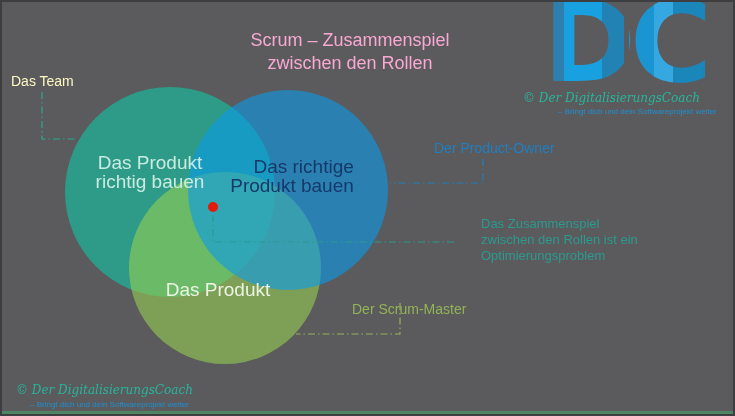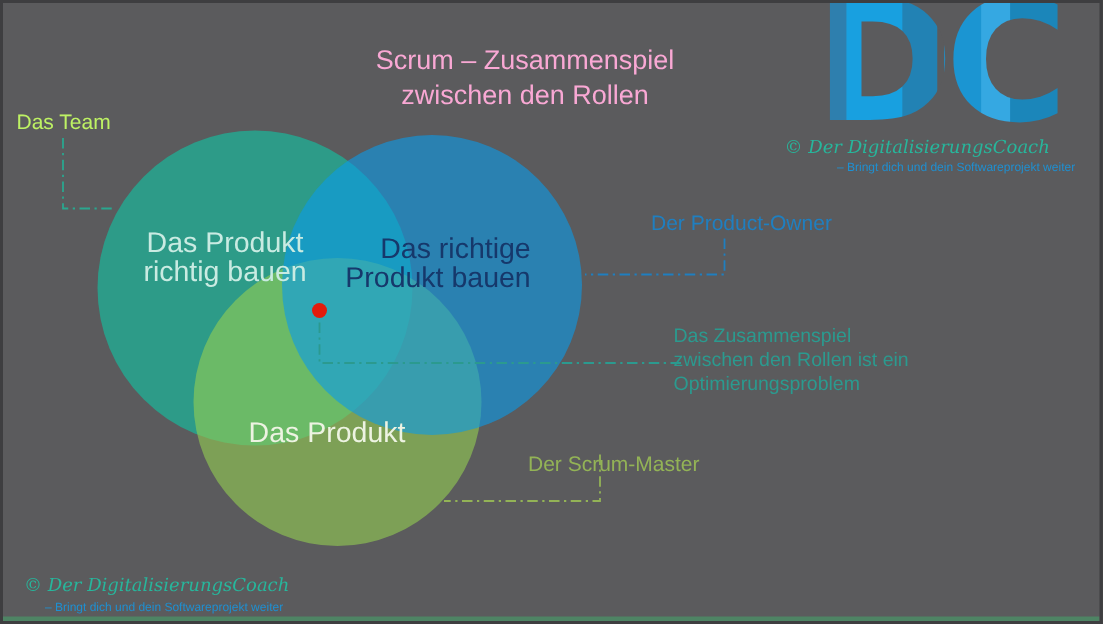--- a/index.html
+++ b/index.html
@@ -11,24 +11,24 @@
   .venn-svg{position:absolute;left:0;top:0;}
   .lbl{position:absolute; white-space:nowrap;}
   .title{left:168px; top:27px; width:360px; text-align:center;
          font-size:18px; line-height:23px; color:#f9a8d4;}
   .circle-label{transform:translate(-50%,-50%); text-align:center;
                 font-size:19px; line-height:19px;}
   .team-circle-label{left:148px; top:170px; color:#c9ebe2;}
   .po-circle-label{left:290px; top:174px; color:#16386b;text-align:right;}
   .sm-circle-label{left:216px; top:287px; color:#edf3e2;}
   .callout{font-size:14px;}
-  .team-callout{left:9px; top:71px; color:#bef264;}
+  .team-callout{left:9px; top:71px; color:#fef9c3;}
   .po-callout{left:432px; top:138px; color:#1f7fc0;}
   .sm-callout{left:350px; top:283px; color:#93b356;margin-top:16px;}
-  .center-callout{left:447px; top:214px; font-size:13px; line-height:16px;
+  .center-callout{left:479px; top:214px; font-size:13px; line-height:16px;
                   color:#2b9a8f; white-space:nowrap;}
   .logo-letters{
     position:absolute; left:541px; top:-16px;
     font-family:"DejaVu Sans", sans-serif; font-weight:bold;
     font-size:112px; line-height:1; letter-spacing:-6px;
     color:#1e8fd0;
     background:linear-gradient(90deg,
       #2e7fae 0%, #2e7fae 13%, #18a0e0 13%, #18a0e0 36%,
       #2282b4 36%, #2282b4 50%, #5b5b5d 50%, #5b5b5d 53%,
       #1b95d2 53%, #1b95d2 68%, #35a8e2 68%, #35a8e2 80%,

